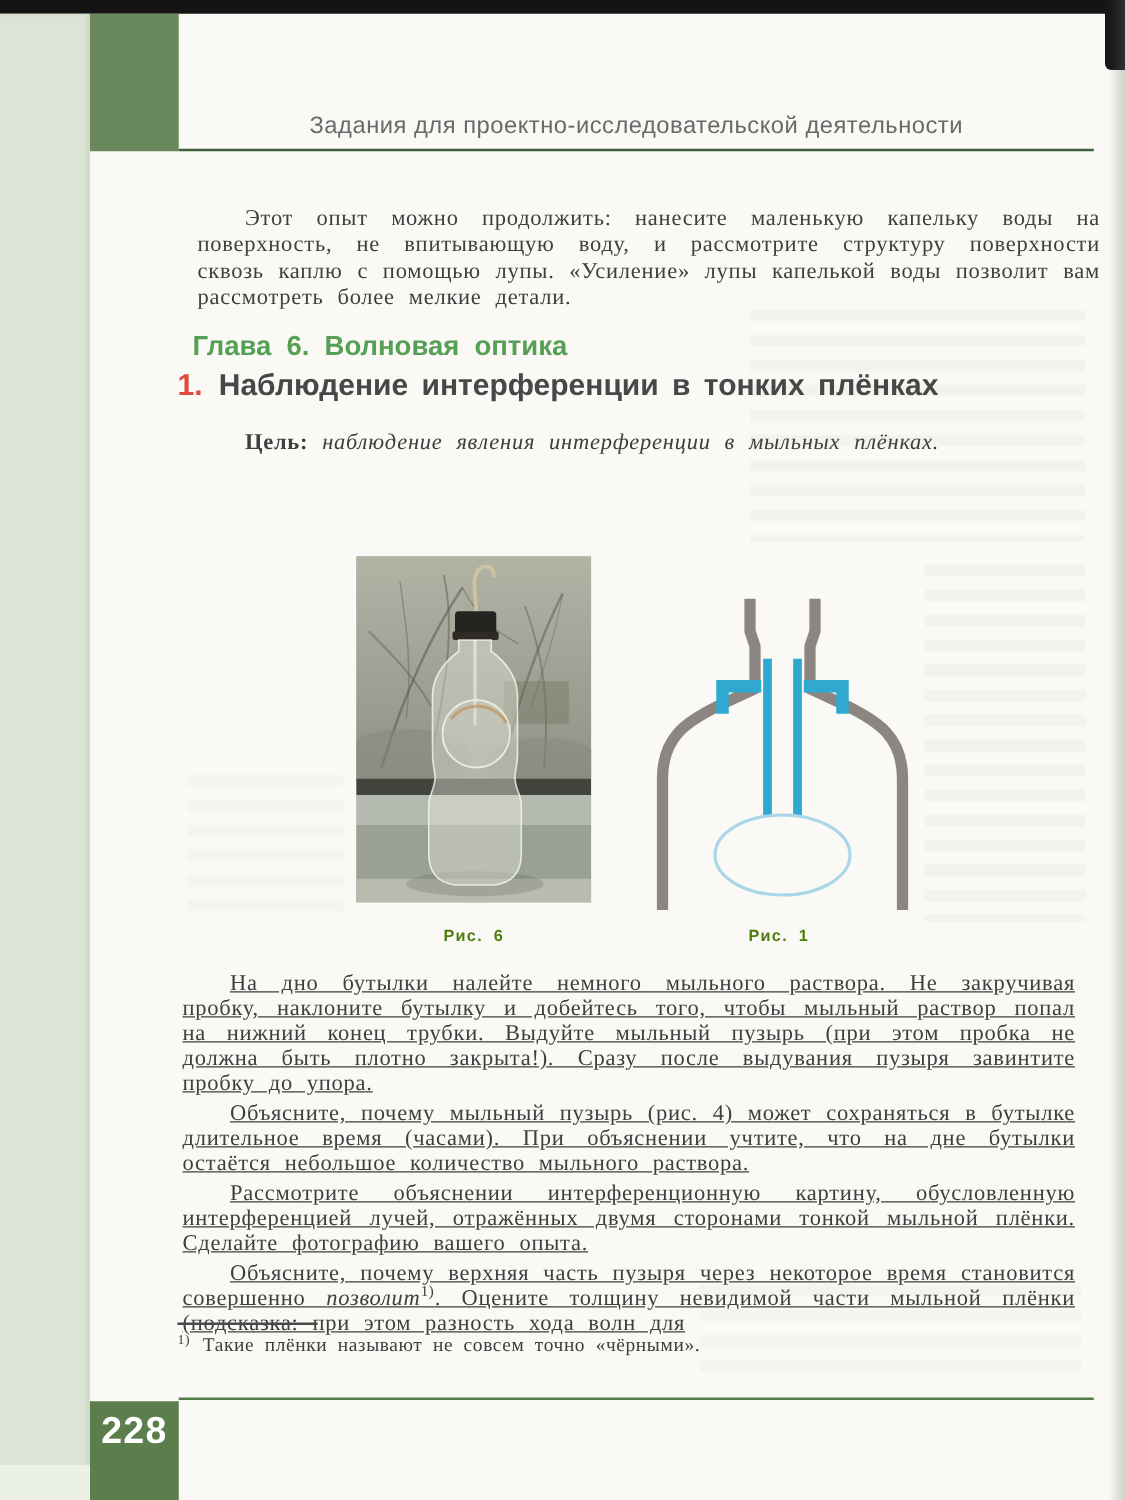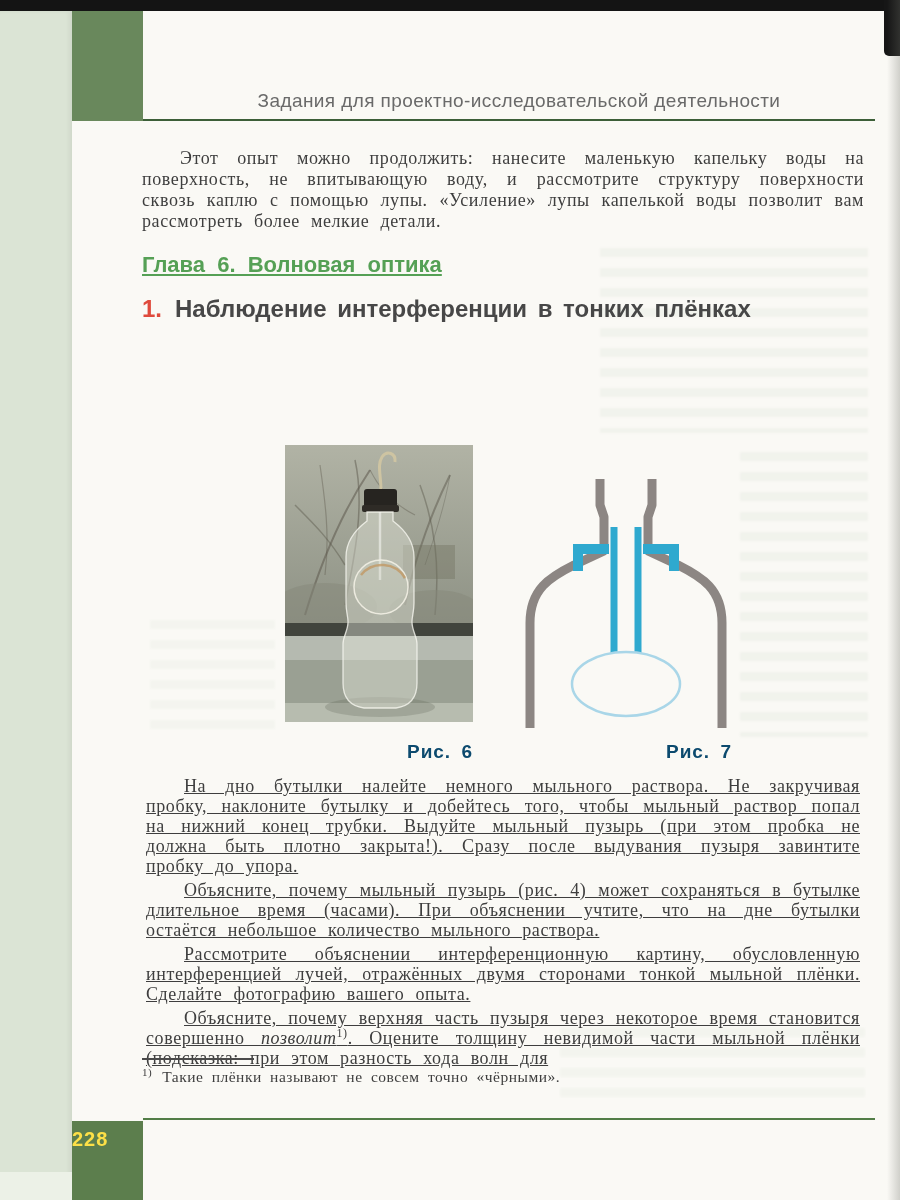--- a/index.html
+++ b/index.html
@@ -10,49 +10,49 @@
   }
   
   .top-black-bar{position:absolute;left:0;top:0;width:900px;height:11px;background:#141414;}
   .right-black-corner{position:absolute;right:0;top:0;width:16px;height:56px;background:#161616;border-bottom-left-radius:5px;}
   .right-edge-shade{position:absolute;right:0;top:0;width:13px;height:1200px;background:linear-gradient(to left, rgba(110,112,104,0.30), rgba(110,112,104,0));}
   
   .left-strip{position:absolute;left:0;top:11px;width:72px;height:1189px;background:#dbe4d5;box-shadow:inset -3px 0 4px rgba(0,0,0,0.05);}
   .left-strip-bottom{position:absolute;left:0;bottom:0;width:72px;height:28px;background:#ecf1e7;}
   .green-block-top{position:absolute;left:72px;top:11px;width:71px;height:110px;background:#69885c;}
   .green-block-bottom{position:absolute;left:72px;top:1121px;width:71px;height:79px;background:#5c7e4d;}
-  .page-number{display:block;text-align:left;padding-top:7px;
-    font-family:"Liberation Sans", sans-serif;font-weight:bold;font-size:20px;color:#fde047;letter-spacing:1px;}
+  .page-number{display:block;text-align:center;padding-top:7px;
+    font-family:"Liberation Sans", sans-serif;font-weight:bold;font-size:30px;color:#ffffff;letter-spacing:1px;}
   
   .header-title{position:absolute;left:143px;top:90px;width:732px;text-align:center;
-    font-family:"Liberation Sans", sans-serif;font-size:19px;color:#6a6a6a;letter-spacing:0.4px;padding-left:10px;}
+    font-family:"Liberation Sans", sans-serif;font-size:19px;color:#6a6a6a;letter-spacing:0.4px;}
   .header-rule{position:absolute;left:143px;top:119px;width:732px;height:2px;background:#3c5f38;}
   .bottom-rule{position:absolute;left:143px;top:1118px;width:732px;height:2px;background:#527d47;}
   
-  .para{position:absolute;left:142px;width:722px;margin:0;
+  .para{position:absolute;left:142px;width:722px;margin:16px;
     font-size:18px;line-height:21px;text-align:justify;text-indent:38px;
     letter-spacing:0.6px;word-spacing:6px;color:#3e3e3e;}
-  .chapter-title{position:absolute;left:142px;top:252px;margin:0;
-    font-family:"Liberation Sans", sans-serif;font-weight:bold;font-size:22px;color:#55a055;word-spacing:6px;text-decoration:underline;}
+  .chapter-title{position:absolute;left:142px;top:252px;margin:12px;
+    font-family:"Liberation Sans", sans-serif;font-weight:bold;font-size:22px;color:#55a055;word-spacing:6px;}
   .section-heading{position:absolute;left:142px;top:295px;margin:0;
     font-family:"Liberation Sans", sans-serif;font-weight:bold;font-size:24px;color:#474747;word-spacing:4px;}
   .section-num{color:#df4a3c;margin-right:13px;}
   .goal-label{font-weight:bold;}
   .goal-text{font-style:italic;}
   
   .body-flow{position:absolute;left:142px;top:772px;width:722px;}
   .body-flow p{margin:4px;font-size:18px;line-height:20px;text-align:justify;text-indent:38px;
     letter-spacing:0.6px;word-spacing:6px;color:#3e3e3e;text-decoration:underline;}
   .italic{font-style:italic;}
   sup{font-size:12px;line-height:0;}
   
   .fig-photo{position:absolute;left:285px;top:445px;width:188px;height:277px;}
   .fig-diagram{position:absolute;left:512px;top:441px;width:220px;height:290px;}
-  .fig-caption{position:absolute;top:741px;text-align:right;
-    font-family:"Liberation Sans", sans-serif;font-weight:bold;font-size:19px;color:#0c4a6e;letter-spacing:1px;word-spacing:4px;}
+  .fig-caption{position:absolute;top:741px;text-align:center;
+    font-family:"Liberation Sans", sans-serif;font-weight:bold;font-size:13px;color:#4d7c0f;letter-spacing:1px;word-spacing:4px;}
   .caption-6{left:285px;width:188px;}
   .caption-7{left:514px;width:218px;}
   
   .footnote-rule{position:absolute;left:142px;top:1058px;width:112px;height:2px;background:#4a4a4a;}
   .footnote{position:absolute;left:142px;top:1068px;width:722px;margin:0;
     font-size:15.5px;color:#3e3e3e;letter-spacing:0.5px;word-spacing:4px;}
   .footnote sup{font-size:11px;margin-right:10px;}
   
   .ghost{position:absolute;pointer-events:none;filter:blur(1px);
     background:repeating-linear-gradient(180deg, rgba(116,146,116,0.11) 0px, rgba(116,146,116,0.11) 9px, rgba(0,0,0,0) 9px, rgba(0,0,0,0) 20px);}
@@ -79,20 +79,22 @@
   <div class="ghost g2"></div>
   <div class="ghost g3"></div>
   <div class="ghost g4"></div>
 
   <p class="para" style="top:148px">Этот опыт можно продолжить: нанесите маленькую капельку воды на поверхность, не впитывающую воду, и рассмотрите структуру поверхности сквозь каплю с помощью лупы. «Усиление» лупы капелькой воды позволит вам рассмотреть более мелкие детали.</p>
 
   <h2 class="chapter-title">Глава 6. Волновая оптика</h2>
 
   <h3 class="section-heading"><span class="section-num">1.</span><span>Наблюдение интерференции в тонких плёнках</span></h3>
 
+  <p class="para" style="top:327px"><span class="goal-label">Цель:</span>
+      <span class="goal-text">наблюдение явления интерференции в мыльных плёнках.</span></p>
 
 
   <svg class="fig-photo" viewBox="0 0 188 277" xmlns="http://www.w3.org/2000/svg" aria-hidden="true">
     <defs>
       <linearGradient id="sky" x1="0" y1="0" x2="0" y2="1">
         <stop offset="0" stop-color="#b1b3a5"></stop>
           <stop offset="1" stop-color="#8e9285"></stop>
       </linearGradient>
     </defs>
     <rect width="188" height="277" fill="#a6a99b"></rect>
@@ -132,21 +134,21 @@
     <g stroke="#2fa9cf" fill="none">
       <path d="M102,86 L102,212" stroke-width="7"></path>
       <path d="M126,86 L126,212" stroke-width="7"></path>
       <path d="M66,130 L66,108 L97,108" stroke-width="10"></path>
       <path d="M162,130 L162,108 L131,108" stroke-width="10"></path>
     </g>
     <ellipse cx="114" cy="243" rx="54" ry="32" fill="none" stroke="#a9d6e8" stroke-width="2.5"></ellipse>
   </svg>
 
   <div class="fig-caption caption-6">Рис. 6</div>
-  <div class="fig-caption caption-7">Рис. 7</div>
+  <div class="fig-caption caption-7">Рис. 1</div>
 
   <div class="body-flow">
     <p>На дно бутылки налейте немного мыльного раствора. Не закручивая пробку, наклоните бутылку и добейтесь того, чтобы мыльный раствор попал на нижний конец трубки. Выдуйте мыльный пузырь (при этом пробка не должна быть плотно закрыта!). Сразу после выдувания пузыря завинтите пробку до упора.</p>
     <p>Объясните, почему мыльный пузырь (рис. 4) может сохраняться в бутылке длительное время (часами). При объяснении учтите, что на дне бутылки остаётся небольшое количество мыльного раствора.</p>
     <p>Рассмотрите объяснении интерференционную картину, обусловленную интерференцией лучей, отражённых двумя сторонами тонкой мыльной плёнки. Сделайте фотографию вашего опыта.</p>
     <p><span>Объясните, почему верхняя часть пузыря через некоторое время становится совершенно </span><span class="italic">позволит</span><sup>1)</sup><span>. Оцените толщину невидимой части мыльной плёнки (подсказка: при этом разность хода волн для</span></p>
   </div>
 
   <div class="footnote-rule"></div>
   <p class="footnote"><sup>1)</sup><span>Такие плёнки называют не совсем точно «чёрными».</span></p>

